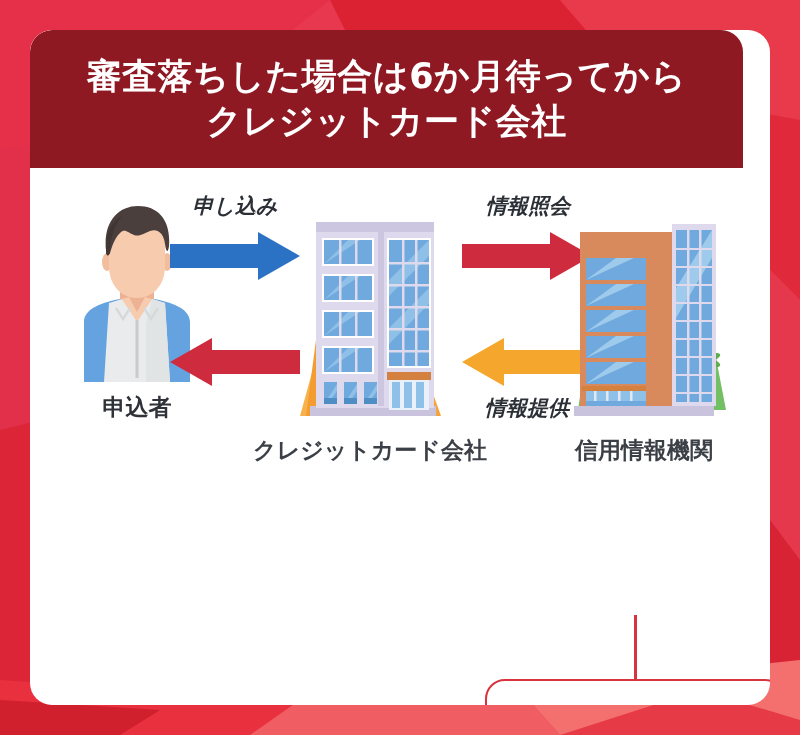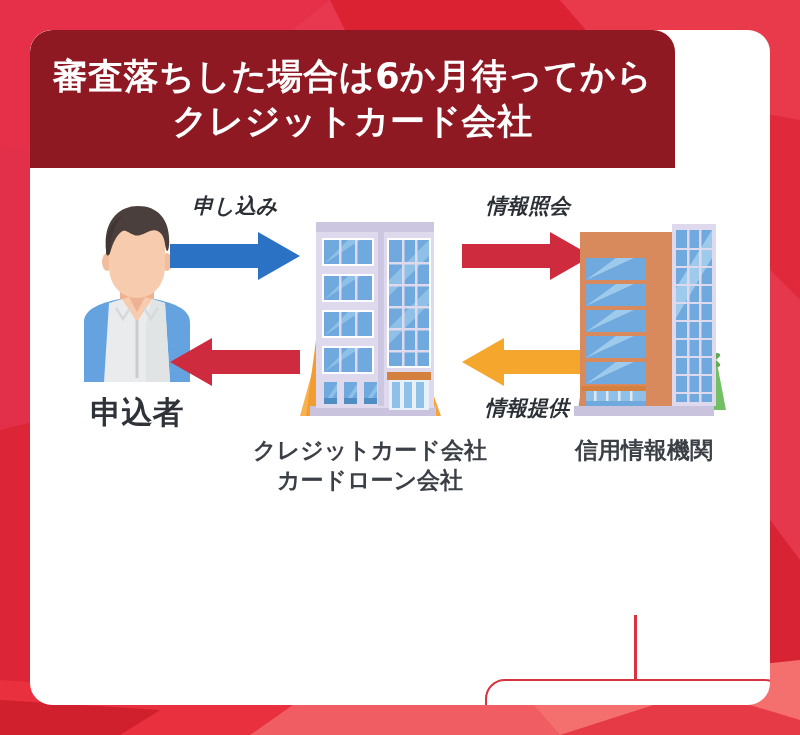--- a/index.html
+++ b/index.html
@@ -34,21 +34,21 @@
     background: #ffffff;
     border-radius: 22px;
     overflow: hidden;
     box-sizing: border-box;
   }
   
   .header {
     position: absolute;
     left: 0;
     top: 0;
-    width: 645px;
+    width: 713px;
     height: 138px;
     background: #8f1923;
     border-top-left-radius: 22px;
     border-top-right-radius: 22px;
     display: flex;
     flex-direction: column;
     align-items: center;
     justify-content: center;
     box-sizing: border-box;
   }
@@ -75,21 +75,21 @@
   .node-label {
     position: absolute;
     text-align: center;
     color: #3b3f46;
     font-size: 23px;
     font-weight: bold;
     line-height: 1.25;
     white-space: nowrap;
   }
   .applicant-label {
-    font-size: 31px;
+    font-size: 23px;
     color: #2f3339;
   }
   .arrow-label {
     position: absolute;
     color: #2b2f36;
     font-size: 21px;
     font-weight: bold;
     white-space: nowrap;
     text-align: center;
     font-style: italic;
@@ -272,21 +272,20 @@
 
           <rect x="93" y="152" width="44" height="8" fill="#d4803f"></rect>
 
           <rect x="95" y="160" width="40" height="30" fill="#e8f1fa"></rect>
           <rect x="98" y="162" width="8" height="26" fill="#8fc0e8"></rect>
           <rect x="110" y="162" width="8" height="26" fill="#8fc0e8"></rect>
           <rect x="122" y="162" width="8" height="26" fill="#8fc0e8"></rect>
         </svg>
       </div>
       <div class="node-label" style="left:222px; top:268px; width:236px;">クレジットカード会社</div>
-      <div class="node-label" style="left:222px; top:298px; width:236px;">カードローン会社</div>
 
       <div class="arrow-label" style="left:433px; top:24px; width:130px;">情報照会</div>
       <div class="arrow-wrap" style="left:432px; top:62px;">
         <svg width="130" height="52" viewBox="0 0 130 52">
           <polygon points="0,14 88,14 88,2 130,26 88,50 88,38 0,38" fill="#cf2b3e"></polygon>
         </svg>
       </div>
 
       <div class="arrow-wrap" style="left:432px; top:168px;">
         <svg width="130" height="52" viewBox="0 0 130 52">

